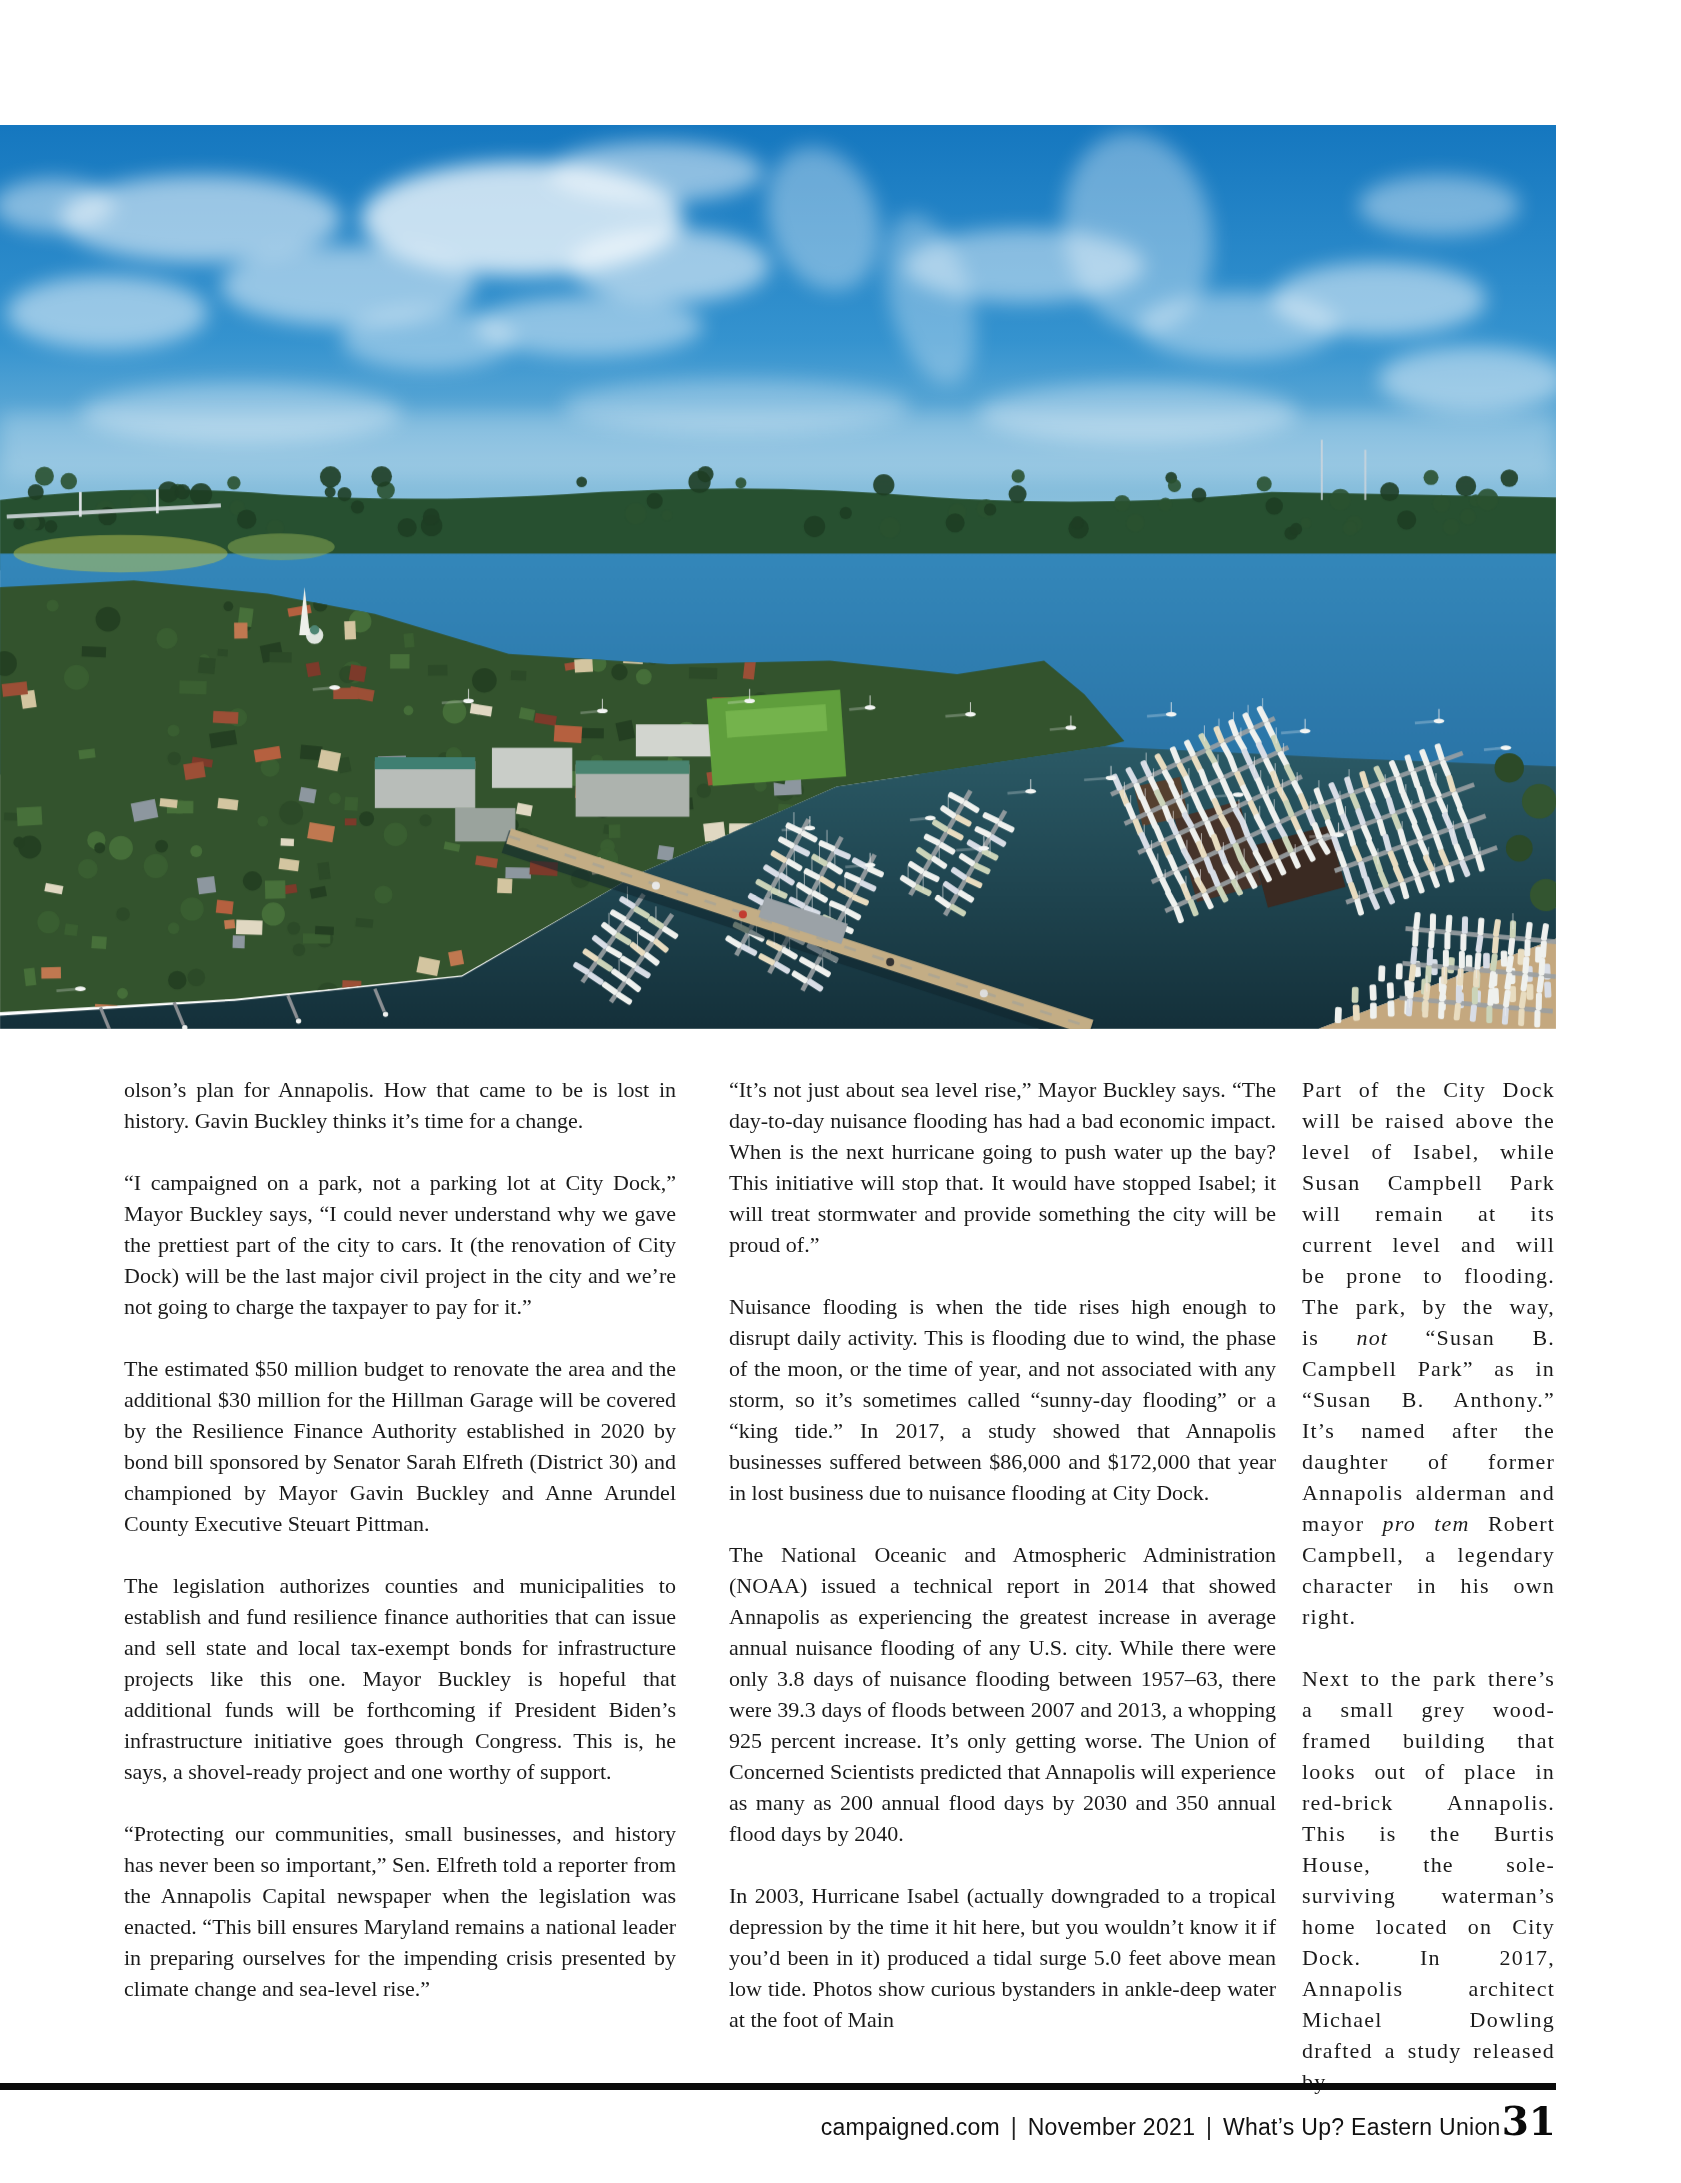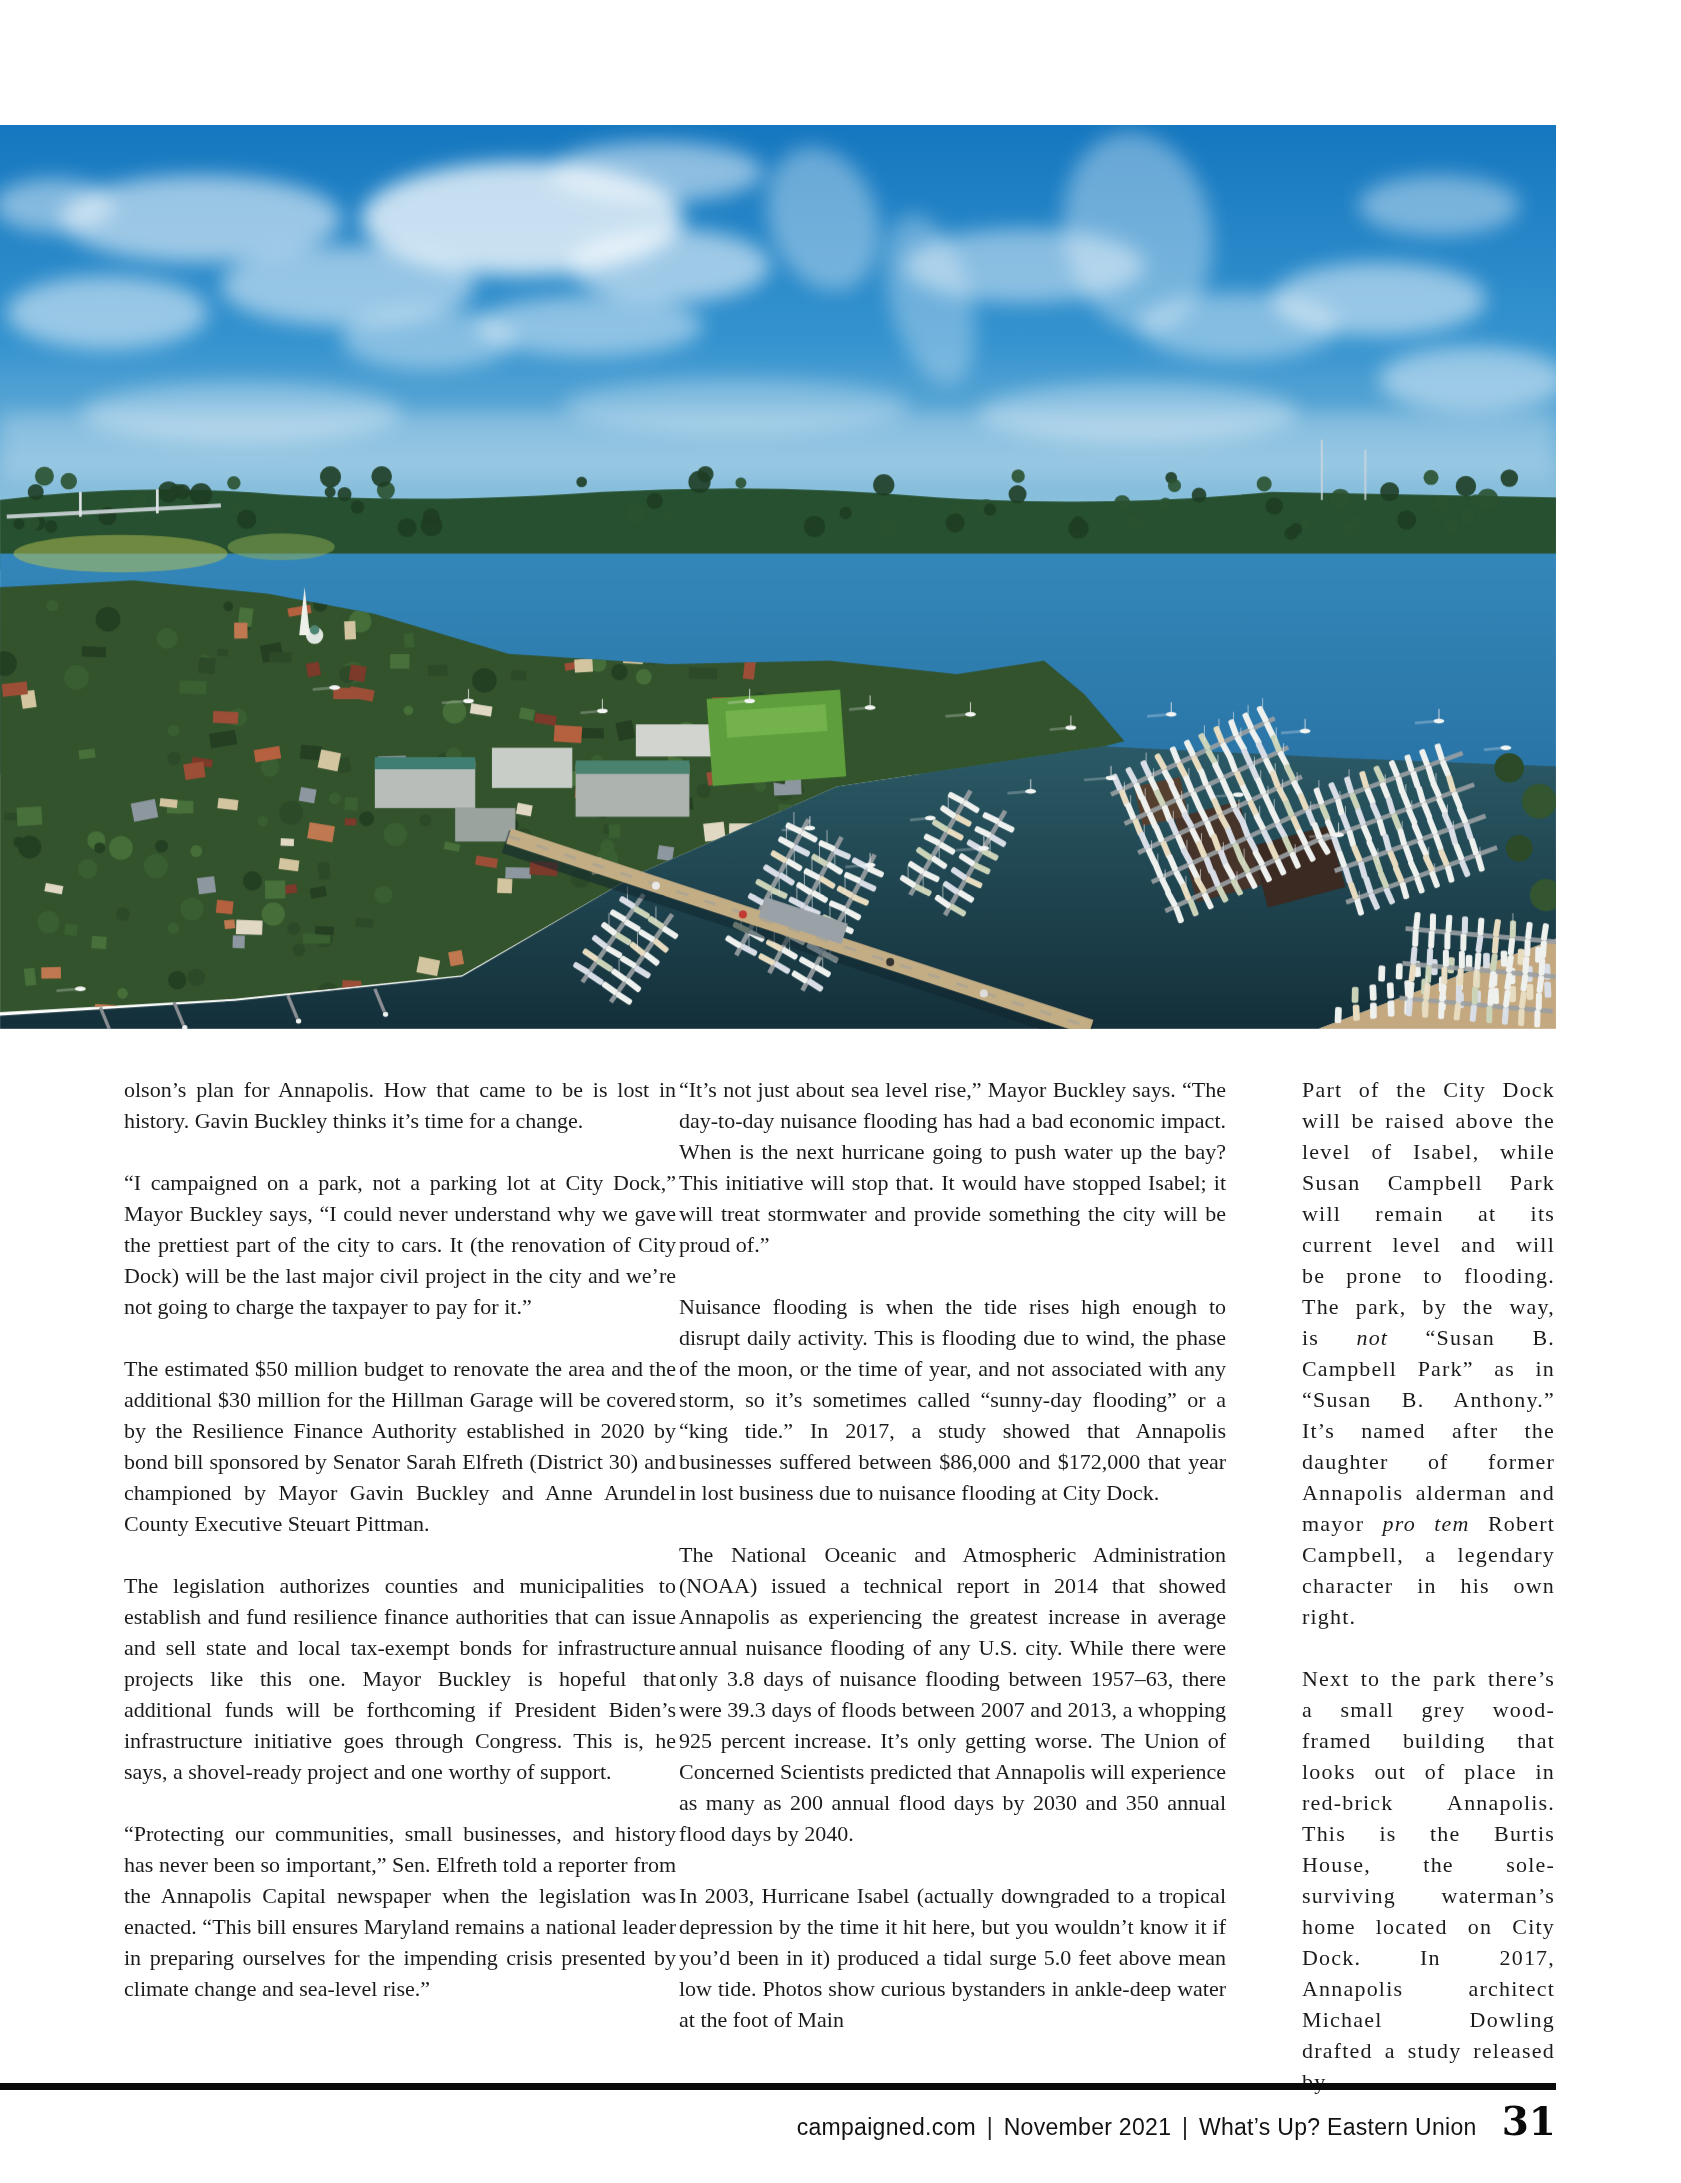--- a/index.html
+++ b/index.html
@@ -10,32 +10,32 @@
   
   figure.photo{position:absolute;left:0;top:125px;width:1556px;height:904px;margin:0;overflow:hidden;}
   figure.photo svg{display:block;width:100%;height:100%;}
 
   
   .article{position:absolute;left:0;top:1074px;width:1681px;height:1011px;}
   .col{position:absolute;top:0;text-align:justify;font-size:22px;line-height:31px;color:#1b1b1b;}
   .col p{margin:0 0 31px 0;font-family:Liberation Serif, serif;}
   .col p:last-child{margin-bottom:0;}
   .col1{left:124px;width:552px;}
-  .col2{left:679px;width:547px;}
+  .col2{left:729px;width:547px;}
   .col3{left:1302px;width:253px;letter-spacing:1.2px;word-spacing:3.3px;}
   .it{font-style:italic;}
 
   
   .footer-rule{position:absolute;left:0;top:2083px;width:1556px;height:7.4px;background:#0a0a0a;}
   .footer-line{position:absolute;left:0;top:2098px;width:1556px;text-align:right;
                font-family:"Liberation Sans", sans-serif;font-size:23px;color:#111;
                letter-spacing:0.3px;white-space:nowrap;}
   .footer-line .fsep{margin:0 10.7px;color:#222;font-weight:300;}
   .footer-line .fpage{font-family:"DejaVu Serif", serif;font-weight:bold;font-size:39px;
-                      margin-left:25px;letter-spacing:0;color:#0a0a0a;}
+                      margin-left:1px;letter-spacing:0;color:#0a0a0a;}
 </style>
 </head>
 <body>
 
 <div class="page">
 
   <figure class="photo" aria-label="Aerial photograph of Annapolis, Maryland: blue summer sky with wispy clouds over the Severn River, the historic downtown and U.S. Naval Academy, the Spa Creek drawbridge, and marinas crowded with white sailboats">
     <svg id="photoSvg" viewBox="0 0 2325 1350" preserveAspectRatio="none">
       <defs>
         <linearGradient id="gSky" x1="0" y1="0" x2="0" y2="1">

